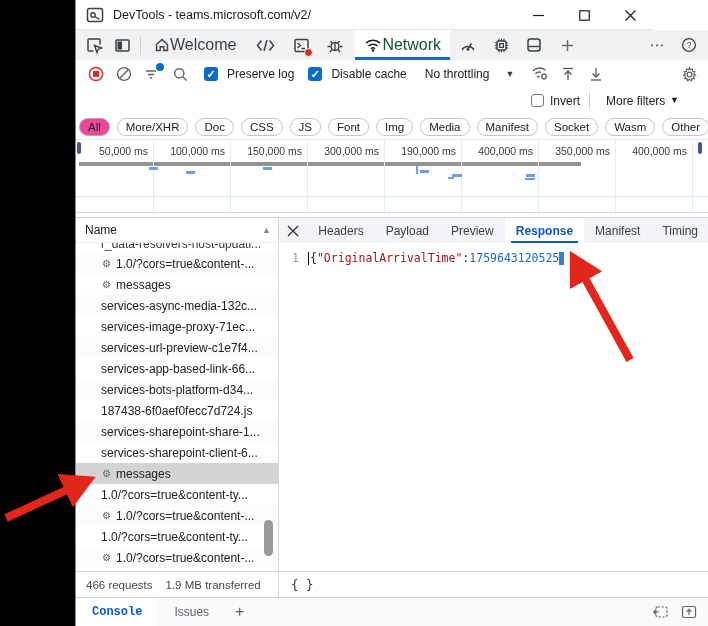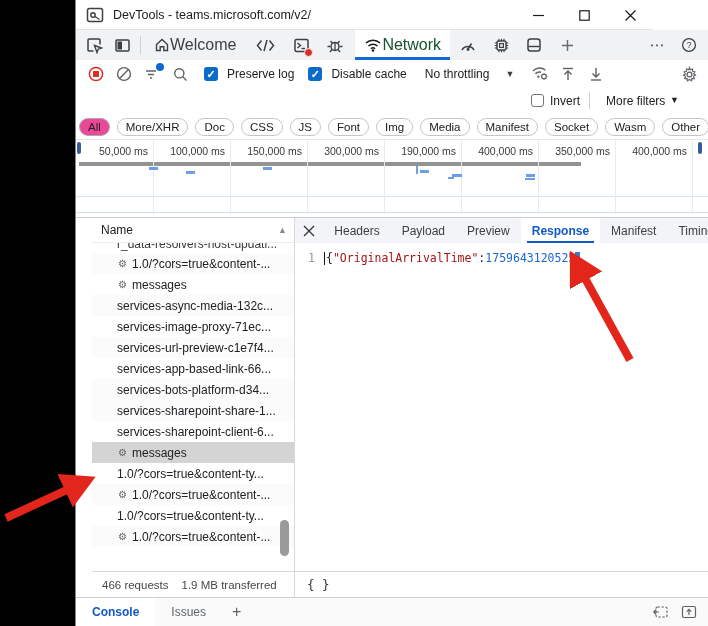--- a/index.html
+++ b/index.html
@@ -68,21 +68,21 @@
               border-bottom:1px solid #cfcfcf; overflow:hidden; }
   .gridline { position:absolute; top:0; width:1px; height:74px; background:#e4ebf5; }
   .tick-label { position:absolute; top:5px; font-size:10.5px; color:#3a3a3a; transform:translateX(-100%); padding-right:5px; white-space:nowrap; }
   .ov-bar { position:absolute; left:3px; top:22px; width:502px; height:4px; background:#939393; }
   .tl-mark { position:absolute; background:#6d9eea; }
   .tl-handle { position:absolute; top:2px; width:4px; height:12px; background:#3c5a96; border-radius:2px; }
   .tl-cells { position:absolute; left:0; top:56px; width:633px; height:17px;
               border-top:1px solid #d9e4f5; border-bottom:1px solid #cddcf2; }
 
   
-  .main { position:absolute; left:16px; top:218px; width:552px; height:379px; background:#fff; }
+  .main { position:absolute; left:0; top:218px; width:552px; height:379px; background:#fff; }
   .list-panel { position:absolute; left:0; top:0; width:203px; height:379px; border-right:1px solid #d9d9d9; }
   .list-header { position:absolute; left:0; top:0; width:100%; height:25px; border-bottom:1px solid #ececec;
                  display:flex; align-items:center; font-size:12px; color:#202124; padding-left:9px; }
   .scroll-up { position:absolute; right:7px; top:7px; font-size:9px; color:#8a8a8a; }
   .rows { position:absolute; left:0; top:25px; width:202px; }
   .req-row { height:21px; display:flex; align-items:center; padding-left:25px; gap:4px;
              font-size:12px; color:#202124; white-space:nowrap; overflow:hidden; }
   .req-row.alt { background:#fbfbfc; }
   .req-row.selected { background:#d4d4d4; }
   .req-row.partial { height:10px; }
@@ -111,21 +111,21 @@
   .tok-num { color:#1a66d2; }
   .sel-block { display:inline-block; width:5px; height:13px; background:#3a7bd5; margin-left:0; vertical-align:middle; }
   .detail-footer { position:absolute; left:0; bottom:0; width:100%; height:26px; border-top:1px solid #d9d9d9;
                    display:flex; align-items:center; padding-left:12px; background:#fff;
                    font-family:"DejaVu Sans Mono", monospace; font-size:12.5px; color:#333; }
 
   
   .drawer { position:absolute; left:0; top:597px; width:633px; height:29px; background:#fafafa;
             border-top:1px solid #cfcfcf; display:flex; align-items:stretch; }
   .drawer-tab { display:flex; align-items:center; padding:0 16px; font-size:12px; color:#5f6368; }
-  .drawer-tab.active { background:#fff; color:#1159c5; font-weight:bold; }
+  .drawer-tab.active { background:#fff; color:#1159c5; font-weight:bold;font-family:Liberation Mono, monospace; }
   .drawer-plus { display:flex; align-items:center; font-size:16px; color:#5f6368; padding:0 10px; }
   .drawer-right { margin-left:auto; display:flex; align-items:center; gap:12px; padding-right:12px; }
 
   
   .overlay { position:absolute; left:0; top:0; width:708px; height:626px; pointer-events:none; }
 </style>
 </head>
 <body>
 
 <div class="stage">
@@ -385,20 +385,23 @@
             </div>
             <div class="req-row alt">
               <span class="row-label">services-url-preview-c1e7f4...</span>
             </div>
             <div class="req-row">
               <span class="row-label">services-app-based-link-66...</span>
             </div>
             <div class="req-row alt">
               <span class="row-label">services-bots-platform-d34...</span>
             </div>
+            <div class="req-row">
+              <span class="row-label">187438-6f0aef0fecc7d724.js</span>
+            </div>
             <div class="req-row alt">
               <span class="row-label">services-sharepoint-share-1...</span>
             </div>
             <div class="req-row">
               <span class="row-label">services-sharepoint-client-6...</span>
             </div>
             <div class="req-row selected">
               <span class="row-gear">⚙</span>
               <span class="row-label">messages</span>
             </div>

